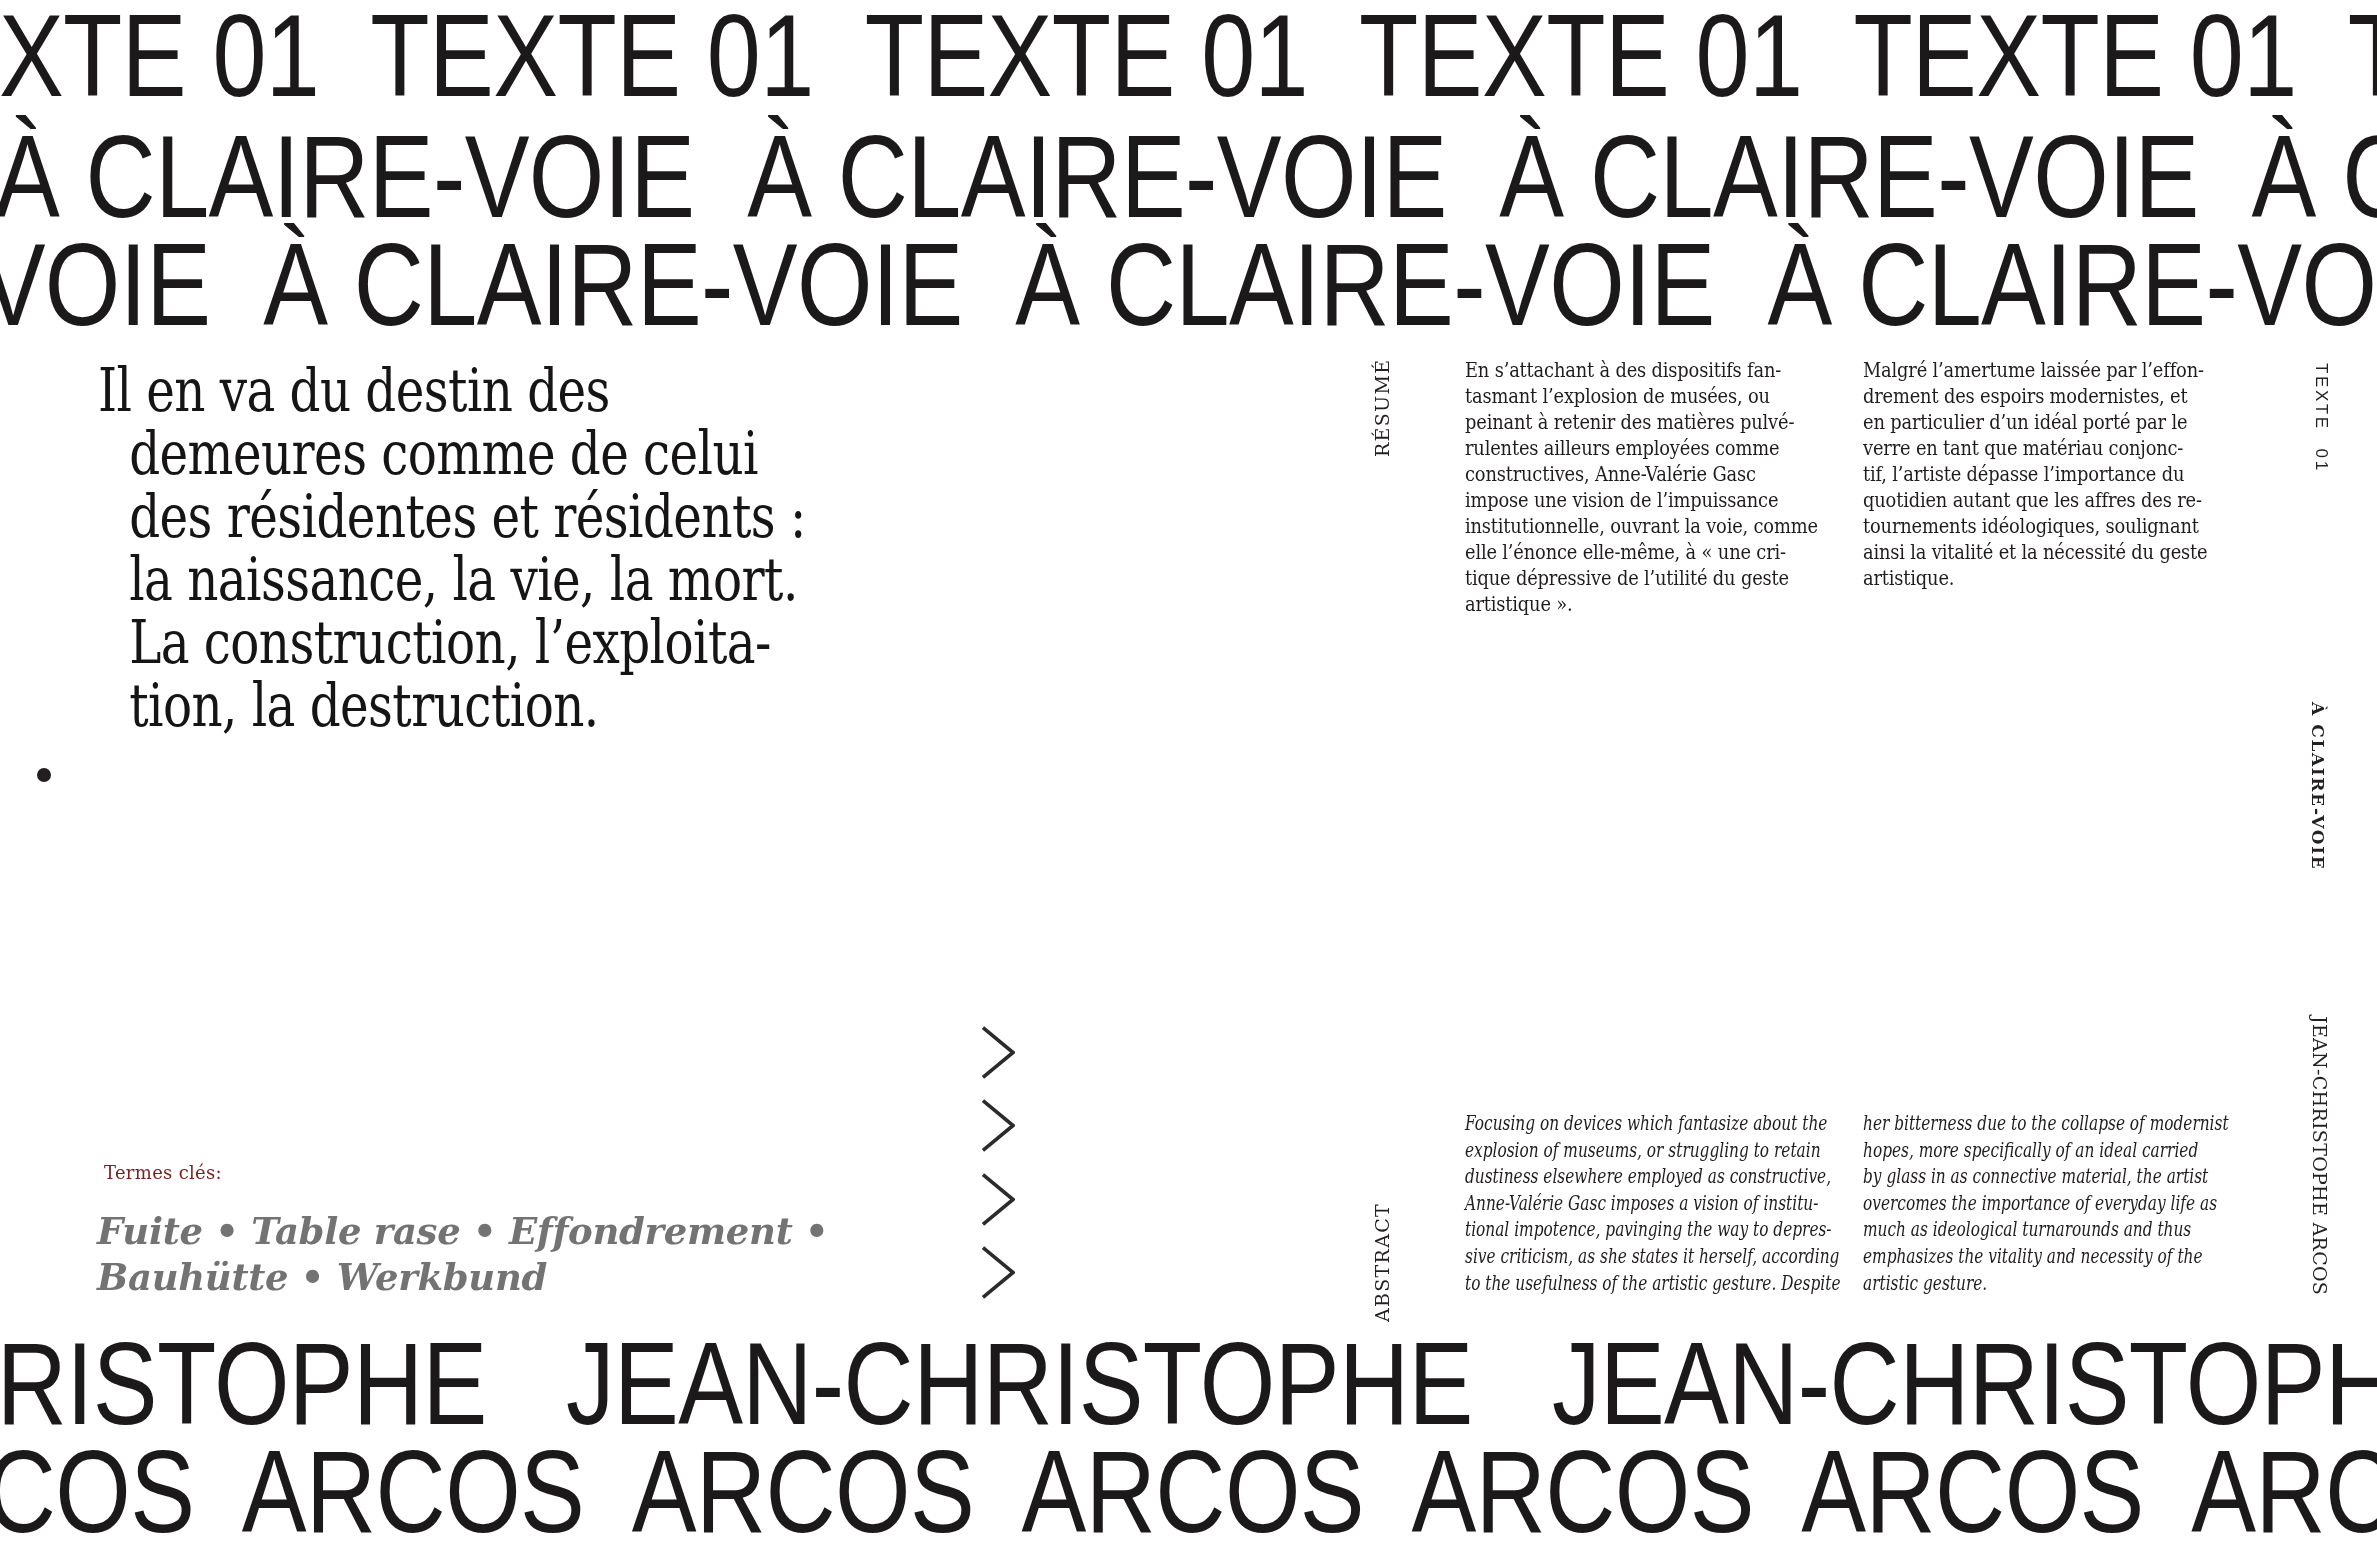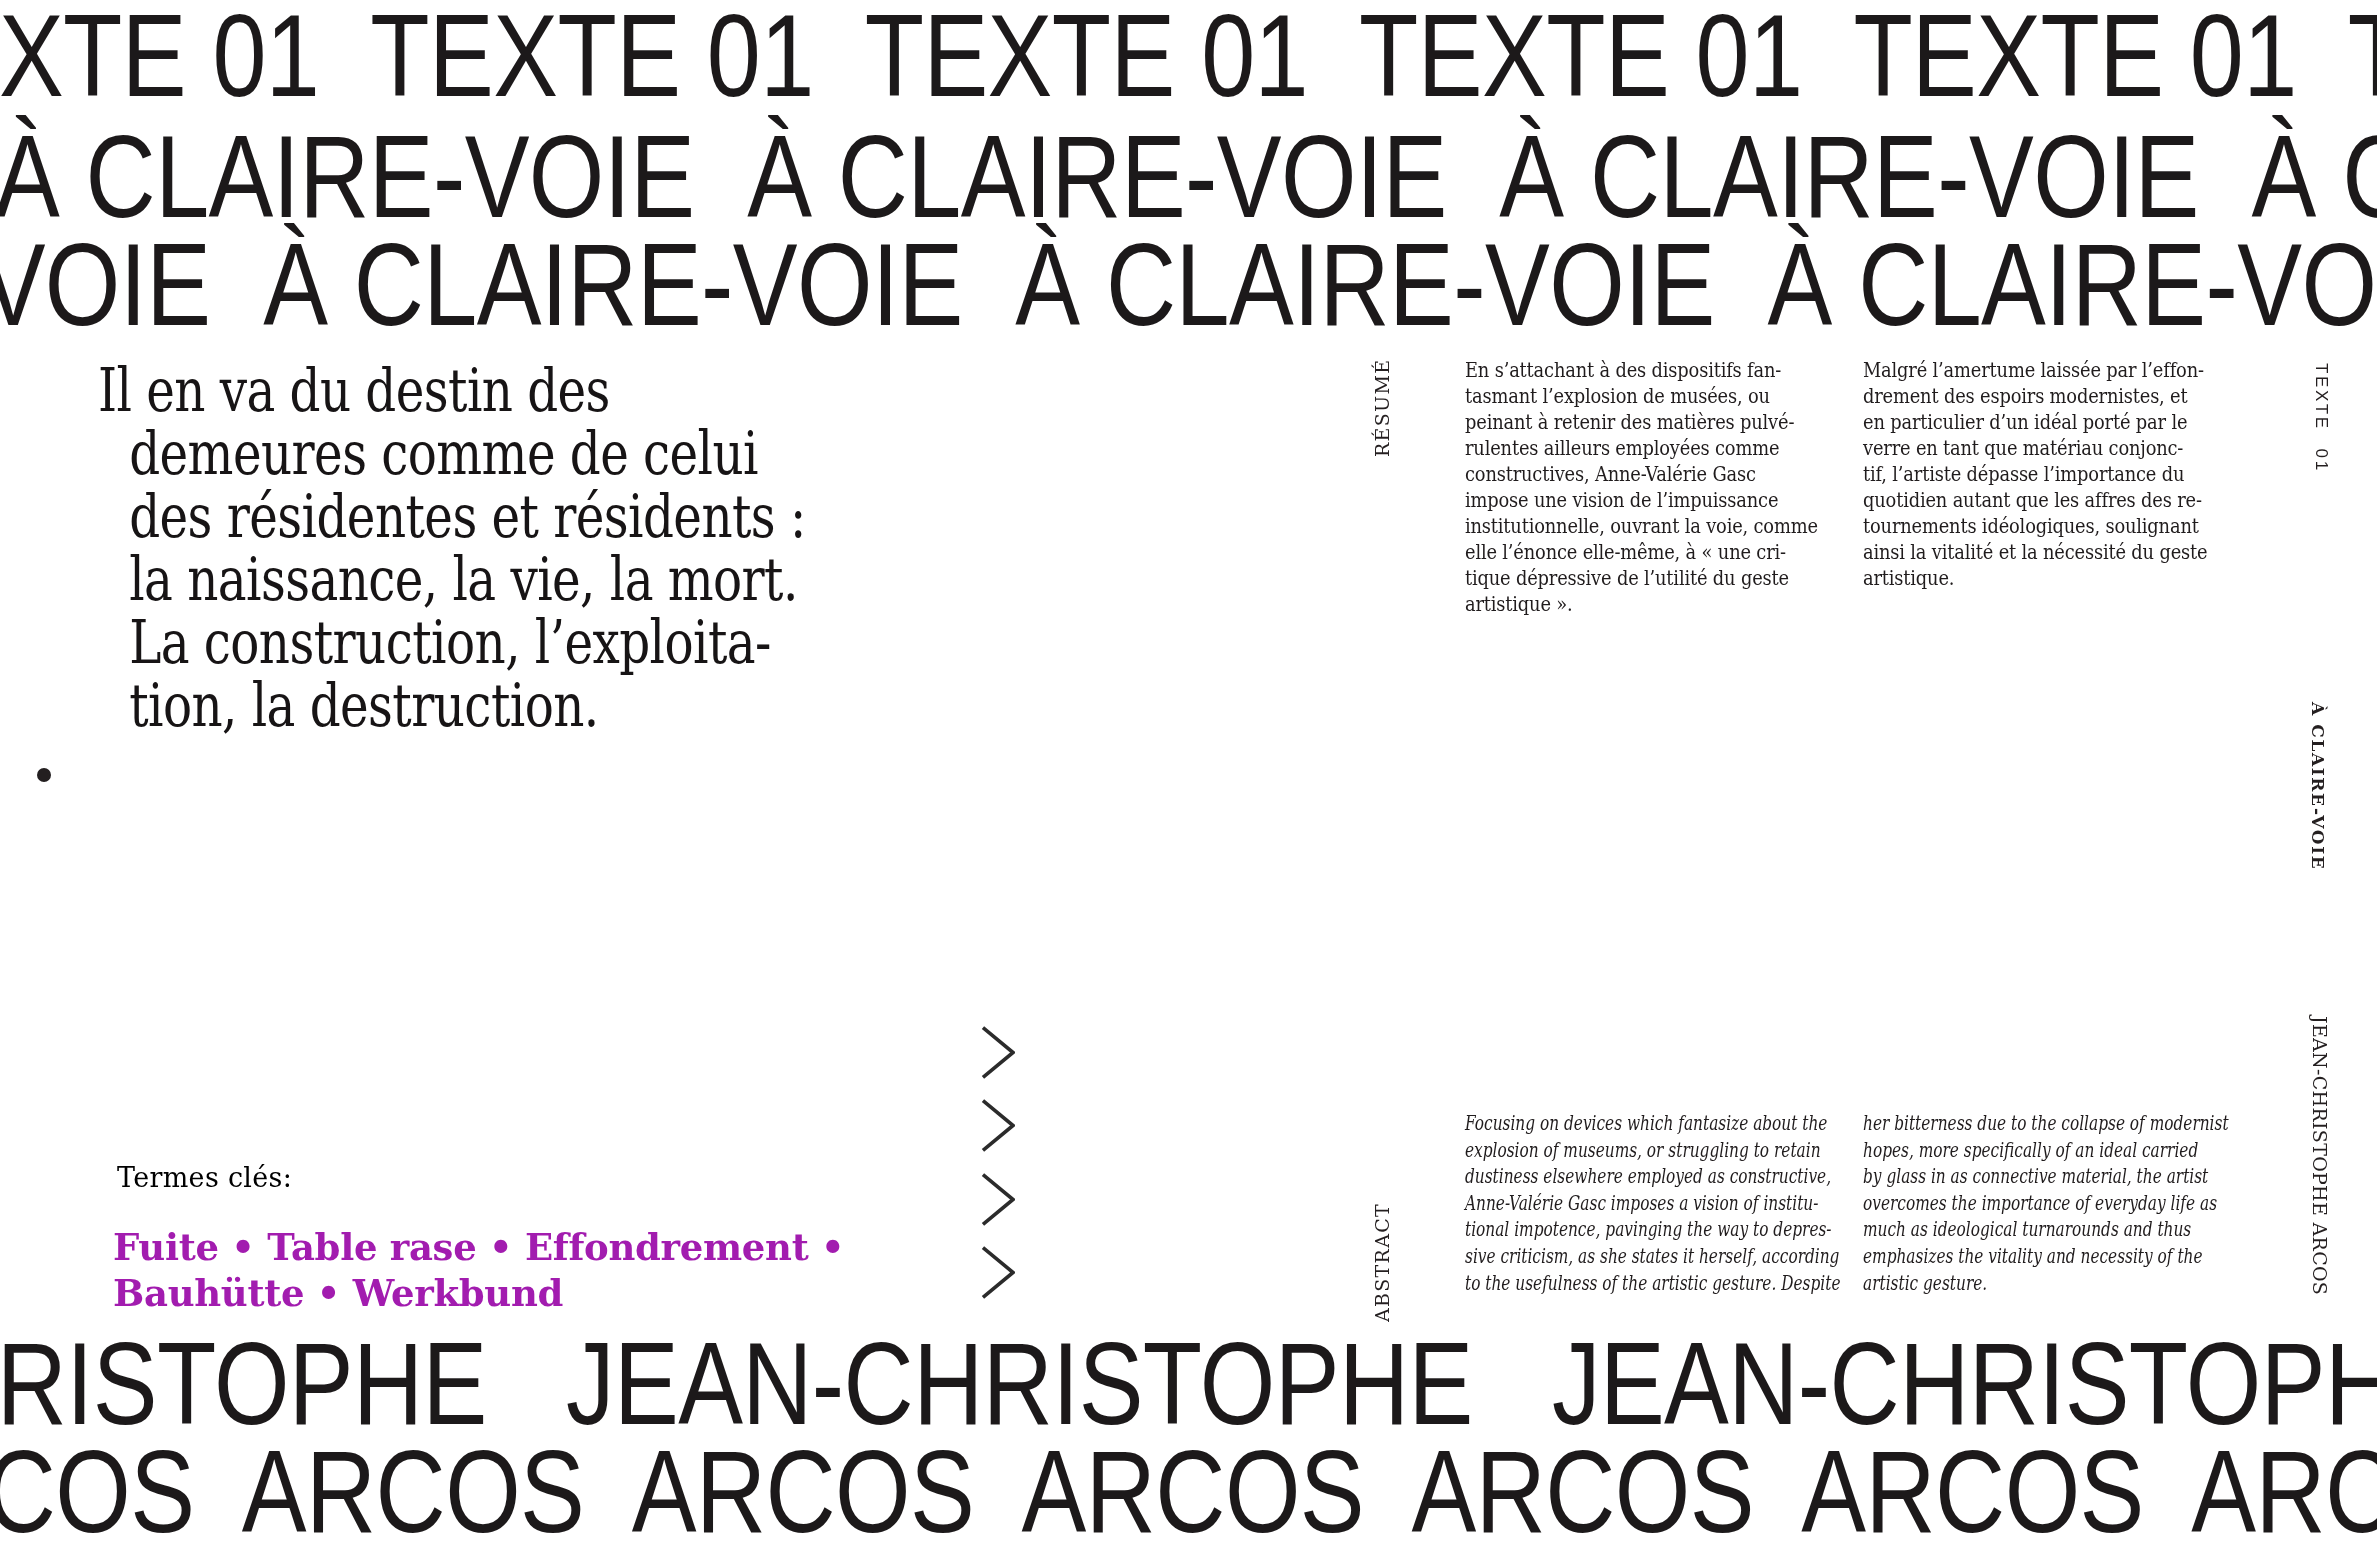--- a/index.html
+++ b/index.html
@@ -116,39 +116,40 @@
     top: 1025px;
     display: flex;
     flex-direction: column;
     gap: 18.4px;
   }
   .chev { display: block; cursor: pointer; }
 
   
   .terms-label {
     position: absolute;
-    left: 117px;
+    left: 104px;
     top: 1162px;
     font-family: "DejaVu Serif", serif;
-    font-size: 27px;
+    font-size: 18px;
     letter-spacing: 0.3px;
-    color: #000000;
+    color: #7f1d1d;
   }
   .terms-list {
     position: absolute;
     left: 97px;
     top: 1208px;
-    margin: 16px;
+    margin: 0;
     font-family: "DejaVu Serif", serif;
     font-weight: bold;
     font-size: 37px;
     line-height: 46px;
     letter-spacing: -0.3px;
     white-space: pre;
-    color: #a21caf;
+    color: #737373;
+    font-style: italic;
   }
 </style>
 </head>
 <body>
 
 <div class="page">
 
   <header>
     <div class="b-line b-top-1">TEXTE 01  TEXTE 01  TEXTE 01  TEXTE 01  TEXTE 01  TEXTE 01</div>
     <div class="b-line b-top-2">À CLAIRE-VOIE  À CLAIRE-VOIE  À CLAIRE-VOIE  À CLAIRE-VOIE  À CLAIRE-VOIE</div>

